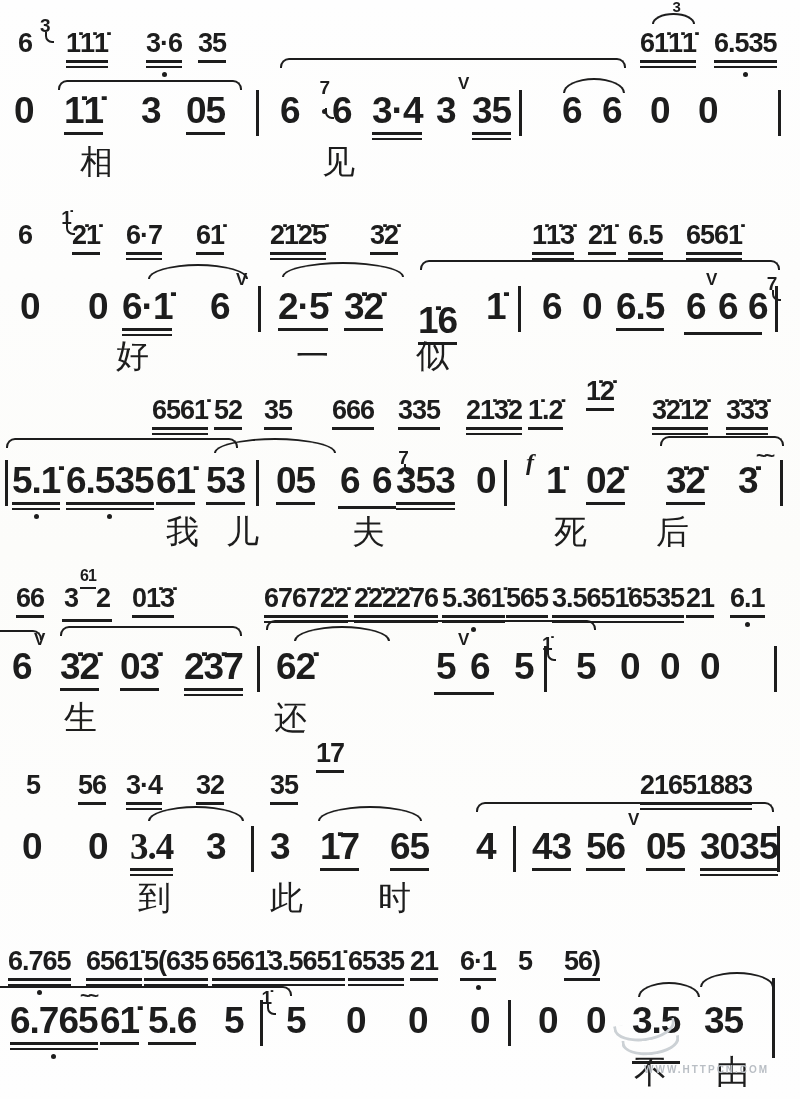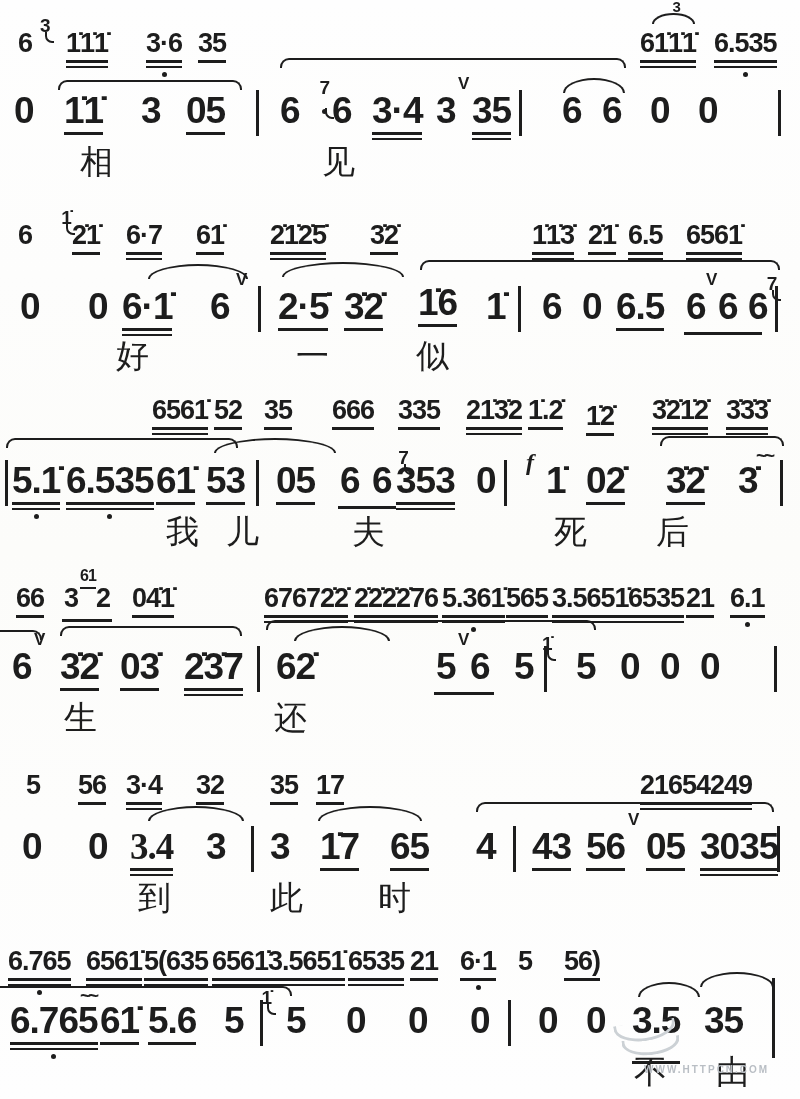--- a/index.html
+++ b/index.html
@@ -213,21 +213,21 @@
       </div><div class="bar" style="left: 258px; top: 286px; height: 46px;"></div><div class="tok big" style="left: 278px; top: 288px;">
         <span class="txt">2·5̇</span>
         <div class="lines">
           <i></i>
         </div>
       </div><div class="tok big" style="left: 344px; top: 288px;">
         <span class="txt">3̇2̇</span>
         <div class="lines">
           <i></i>
         </div>
-      </div><div class="tok big" style="left: 418px; top: 284px; text-align: center;">
+      </div><div class="tok big" style="left: 418px; top: 302px; text-align: center;">
         <span class="txt">1̇6</span>
         <div class="lines">
           <i></i>
         </div>
       </div><div class="tok big" style="left: 486px; top: 288px;">
         <span class="txt">1̇</span>
       </div><div class="bar" style="left: 518px; top: 286px; height: 46px;"></div><div class="tok big" style="left: 542px; top: 288px;">
         <span class="txt">6</span>
       </div><div class="tok big" style="left: 582px; top: 288px;">
         <span class="txt">0</span>
@@ -279,21 +279,21 @@
         <span class="txt">21̇3̇2</span>
         <div class="lines">
           <i></i>
           <i></i>
         </div>
       </div><div class="tok small" style="left: 528px; top: 397px;">
         <span class="txt">1̇.2̇</span>
         <div class="lines">
           <i></i>
         </div>
-      </div><div class="tok small" style="left: 586px; top: 403px;">
+      </div><div class="tok small" style="left: 586px; top: 378px;">
         <span class="txt">1̇2̇</span>
         <div class="lines">
           <i></i>
         </div>
       </div><div class="tok small" style="left: 652px; top: 397px;">
         <span class="txt">3̇2̇1̇2̇</span>
         <div class="lines">
           <i></i>
           <i></i>
         </div>
@@ -377,21 +377,21 @@
       </div><div class="tok small tiny" style="left: 80px; top: 568px;">
         <span class="txt">61</span>
         <div class="lines">
           <i></i>
         </div>
       </div><div class="tok small" style="left: 96px; top: 585px;">
         <span class="txt">2</span>
       </div><div class="ulonly" style="left: 62px; top: 616px; width: 50px;">
         <i></i>
       </div><div class="tok small" style="left: 132px; top: 585px;">
-        <span class="txt">04̇1̇</span>
+        <span class="txt">01̇3̇</span>
         <div class="lines">
           <i></i>
         </div>
       </div><div class="tok small" style="left: 264px; top: 585px;">
         <span class="txt">67672̇2̇</span>
         <div class="lines">
           <i></i>
           <i></i>
         </div>
       </div><div class="tok small" style="left: 354px; top: 585px;">
@@ -494,33 +494,33 @@
       </div><div class="tok small" style="left: 196px; top: 772px;">
         <span class="txt">32</span>
         <div class="lines">
           <i></i>
         </div>
       </div><div class="tok small" style="left: 270px; top: 772px;">
         <span class="txt">35</span>
         <div class="lines">
           <i></i>
         </div>
-      </div><div class="tok small" style="left: 316px; top: 772px; align-items: flex-end;">
+      </div><div class="tok small" style="left: 316px; top: 740px; align-items: flex-end;">
         <span class="txt">17</span>
         <div class="lines">
           <i></i>
         </div>
       </div><div class="tok small" style="left: 640px; top: 772px;">
         <span class="txt">2165</span>
         <div class="lines">
           <i></i>
           <i></i>
         </div>
       </div><div class="tok small" style="left: 696px; top: 772px;">
-        <span class="txt">4249</span>
+        <span class="txt">1883</span>
         <div class="lines">
           <i></i>
           <i></i>
         </div>
       </div><div class="tok big" style="left: 22px; top: 828px;">
         <span class="txt">0</span>
       </div><div class="tok big" style="left: 88px; top: 828px;">
         <span class="txt">0</span>
       </div><div class="tok big" style="left: 130px; top: 828px; font-family: Liberation Serif, serif;">
         <span class="txt">3.4</span>

